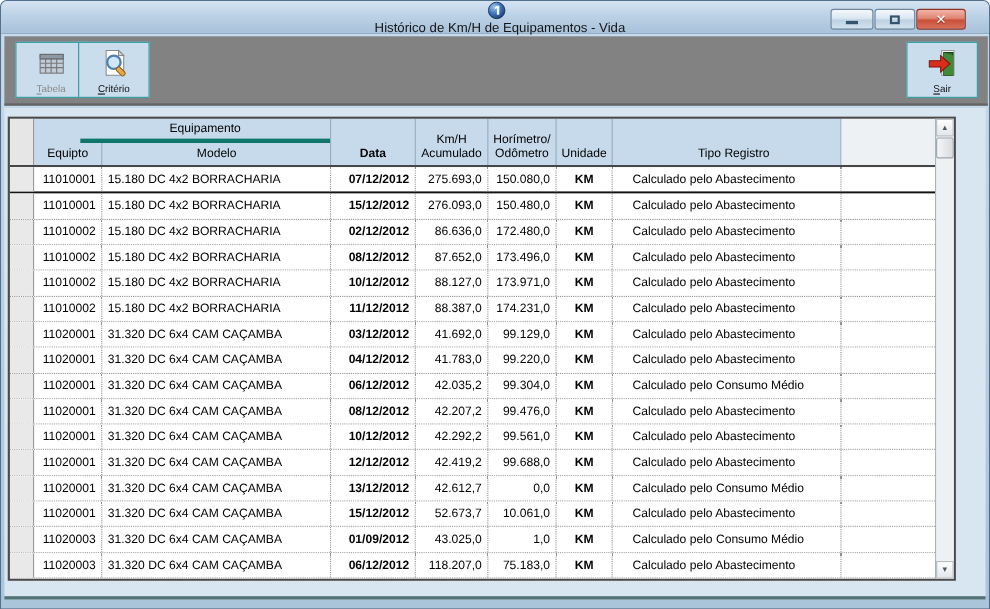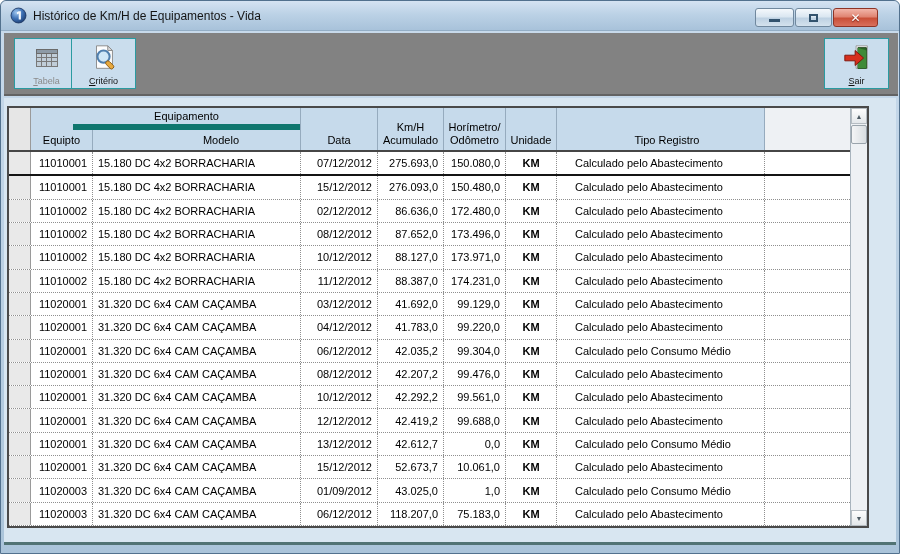--- a/index.html
+++ b/index.html
@@ -6,21 +6,21 @@
     font-family:"Liberation Sans","DejaVu Sans",sans-serif;}
   *{box-sizing:border-box;}
 
   
   .frame{position:absolute;inset:0;width:900px;height:554px;
     background:linear-gradient(#c9dbec,#aac4da);
     border:1px solid #52718e;border-radius:6px 6px 0 0;}
   .titlebar{position:absolute;left:0;top:0;width:100%;height:30px;
     display:flex;align-items:center;padding-left:9px;
     background:linear-gradient(#d5e3f2 0%,#bcd2e6 45%,#a8c2da 100%);
-    border-radius:6px 6px 0 0;border-bottom:1px solid #93aec6;}
+    border-radius:6px 6px 0 0;border-bottom:1px solid #93aec6;flex-direction:column;}
   .app-icon{width:17px;height:17px;margin-right:6px;flex:0 0 auto;}
   .title-text{font-size:12px;color:#141414;}
 
   .winbtns{position:absolute;top:7px;right:21px;display:flex;}
   .wbtn{height:19px;border:1px solid #70889e;border-radius:3px;margin-left:1px;
     background:linear-gradient(#f4f8fc 0%,#dbe7f1 45%,#bed1e2 55%,#d4e2ee 100%);
     display:flex;align-items:center;justify-content:center;cursor:default;}
   .wbtn.min{width:39px;}
   .wbtn.max{width:37px;}
   .wbtn.close{width:45px;
@@ -52,39 +52,39 @@
 
   
   .grid{position:absolute;left:3px;top:8px;width:862px;height:422px;
     border:2px solid #4a4a4a;background:#fff;display:flex;font-size:11px;}
   .grid-main{flex:1;display:flex;flex-direction:column;overflow:hidden;}
 
   
   .c-ind{width:22px;flex:0 0 22px;}
   .c-eq {width:62px;flex:0 0 62px;}
   .c-mo {width:208px;flex:0 0 208px;}
-  .c-da {width:77px;flex:0 0 77px;}
+  .c-da {width:77px;flex:0 0 77px;font-weight:bold;}
   .c-km {width:66px;flex:0 0 66px;}
   .c-ho {width:62px;flex:0 0 62px;}
   .c-un {width:51px;flex:0 0 51px;}
   .c-ti {width:195px;flex:0 0 195px;margin-left:13px;}
   .c-fill{flex:1;}
 
   
   .ghead{display:flex;height:44px;flex:0 0 44px;background:#c6daeb;
     border-bottom:2px solid #464646;}
   .hcell{border-right:1px solid #96abbe;display:flex;flex-direction:column;
     align-items:center;justify-content:flex-end;padding-bottom:3px;
     text-align:center;line-height:13px;color:#000;}
   .hcell.ind{background:#e6e6e6;border-right:1px solid #9a9a9a;}
   .equip-group{width:270px;flex:0 0 270px;display:flex;flex-direction:column;
     border-right:1px solid #96abbe;}
   .group-title{height:22px;display:flex;align-items:center;justify-content:center;
-    border-bottom:6px solid #0f766e;margin-left:42px;}
-  .sub-row{flex:1;display:flex;gap:24px;}
+    border-bottom:4px solid #0f766e;margin-left:42px;}
+  .sub-row{flex:1;display:flex;}
   .sub-row .subcell{display:flex;align-items:center;justify-content:center;}
   .sub-row .c-eq{border-right:1px solid #96abbe;}
   .hcell.filler{background:#eef1f4;border-right:none;}
 
   
   .rows{flex:1;display:flex;flex-direction:column;}
   .grow{flex:1;display:flex;border-bottom:1px dotted #8f8f8f;background:#fff;}
   .grow.current{border-bottom:2px solid #141414;}
   .cell{border-right:1px dotted #8f8f8f;display:flex;align-items:center;
     overflow:hidden;white-space:nowrap;color:#000;}

